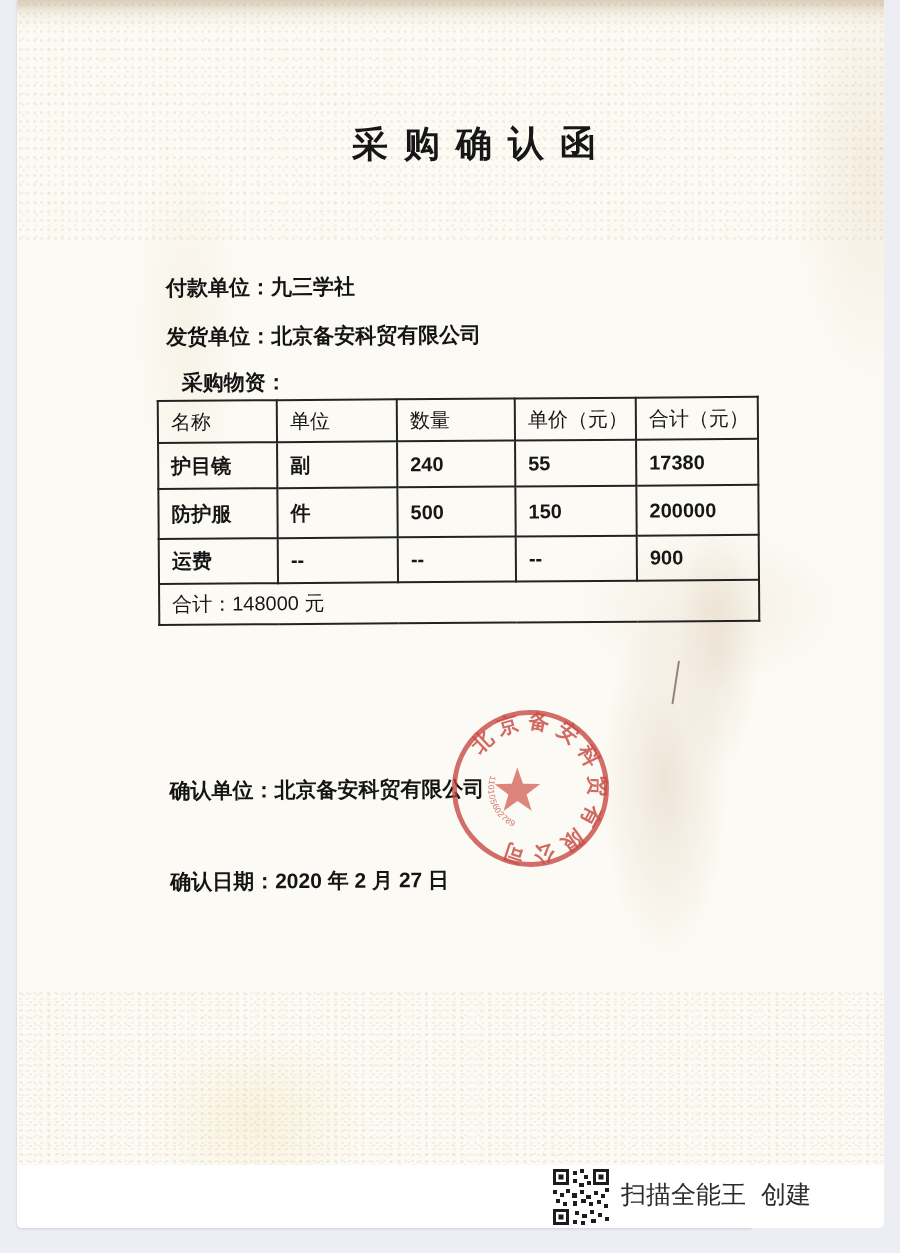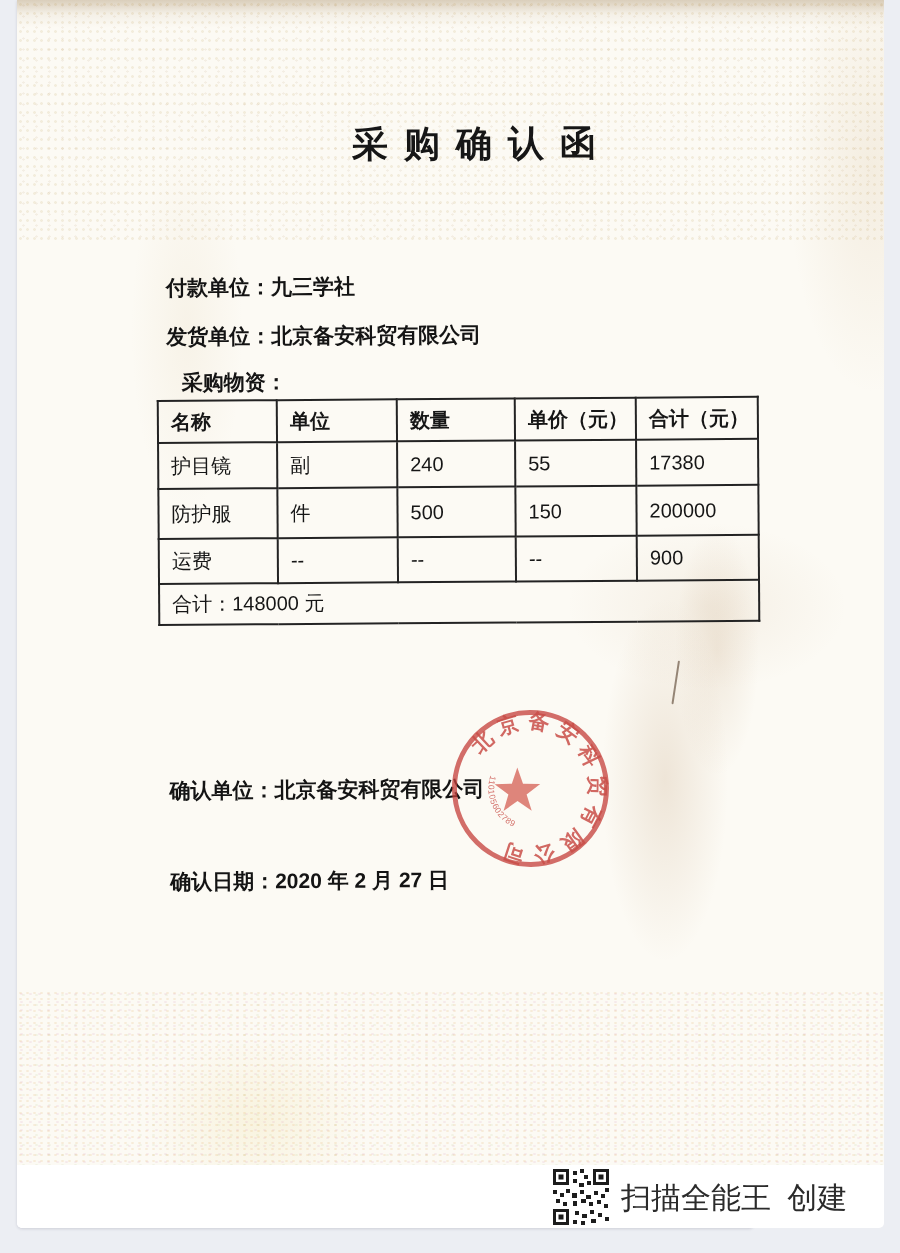--- a/index.html
+++ b/index.html
@@ -59,43 +59,43 @@
   .line-confirm-date{left:151px;top:866px;}
 
   table.goods{
     position:absolute;left:141px;top:398px;width:600px;
     border-collapse:collapse;table-layout:fixed;
   }
   table.goods th, table.goods td{
     border:2px solid #232323;padding:0 0 0 12px;text-align:left;
     font-size:20px;vertical-align:middle;color:#161616;
   }
-  table.goods th{font-weight:700;}
-  table.goods td{font-weight:400;}
+  table.goods th{font-weight:400;}
+  table.goods td{font-weight:700;}
   table.goods thead tr{height:42px;}
   table.goods tbody tr:nth-child(1){height:46px;}
   table.goods tbody tr:nth-child(2){height:50px;}
   table.goods tbody tr:nth-child(3){height:45px;}
   table.goods tfoot tr{height:41px;}
   table.goods tfoot td{font-weight:400;}
 
   .crease-line{
     left:657px;top:662px;width:2px;height:44px;
     background:rgba(70,45,25,.55);transform:rotate(9deg);border-radius:2px;
   }
   .stamp{left:417px;top:694px;width:190px;height:190px;opacity:.92;}
   .stamp svg{display:block;}
 
   .footer-band{
     position:absolute;left:0;top:1165px;width:867px;height:63px;background:#fff;
     border-radius:0 0 5px 5px;
   }
   .qr{position:absolute;left:536px;top:4px;width:56px;height:56px;}
   .footer-credit{
-    position:absolute;left:604px;top:13px;font-size:30px;color:#2b2b2b;
+    position:absolute;left:604px;top:13px;font-size:25px;color:#2b2b2b;
     white-space:nowrap;word-spacing:8px;font-weight:400;
   }
 </style>
 </head>
 <body>
 
 <div class="scan-card">
   <div class="paper">
     <div class="noise-top"></div>
     <div class="noise-bottom"></div>

